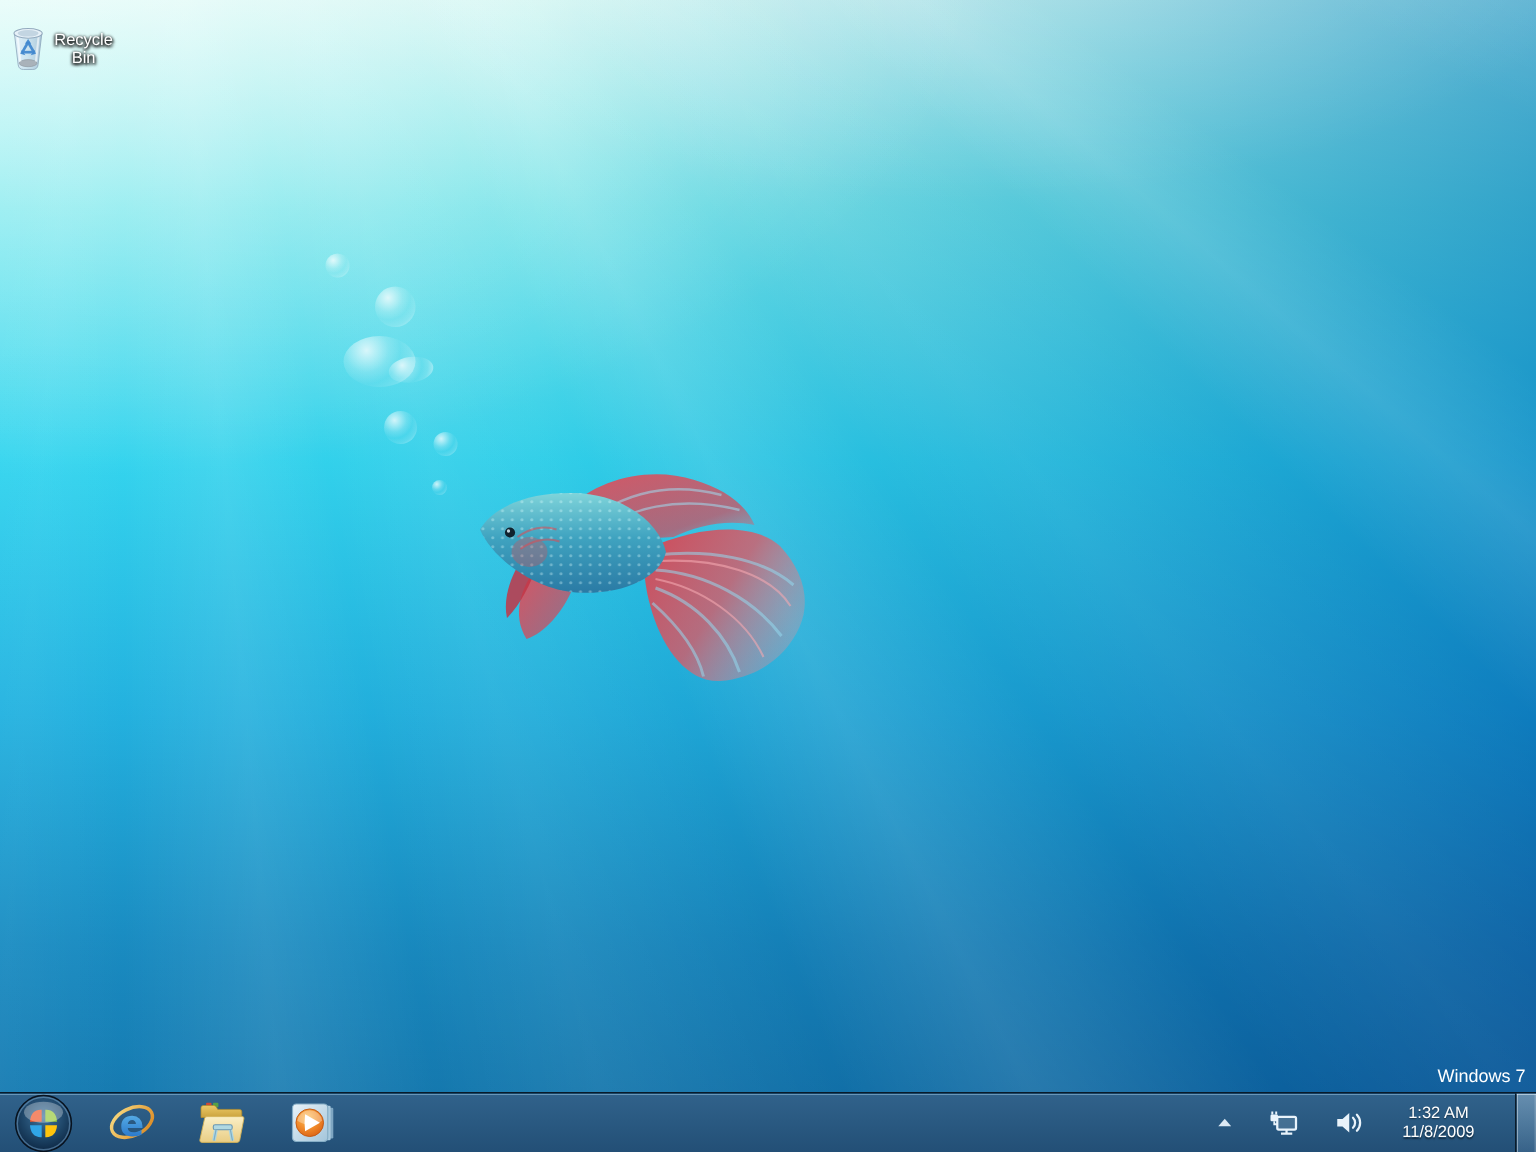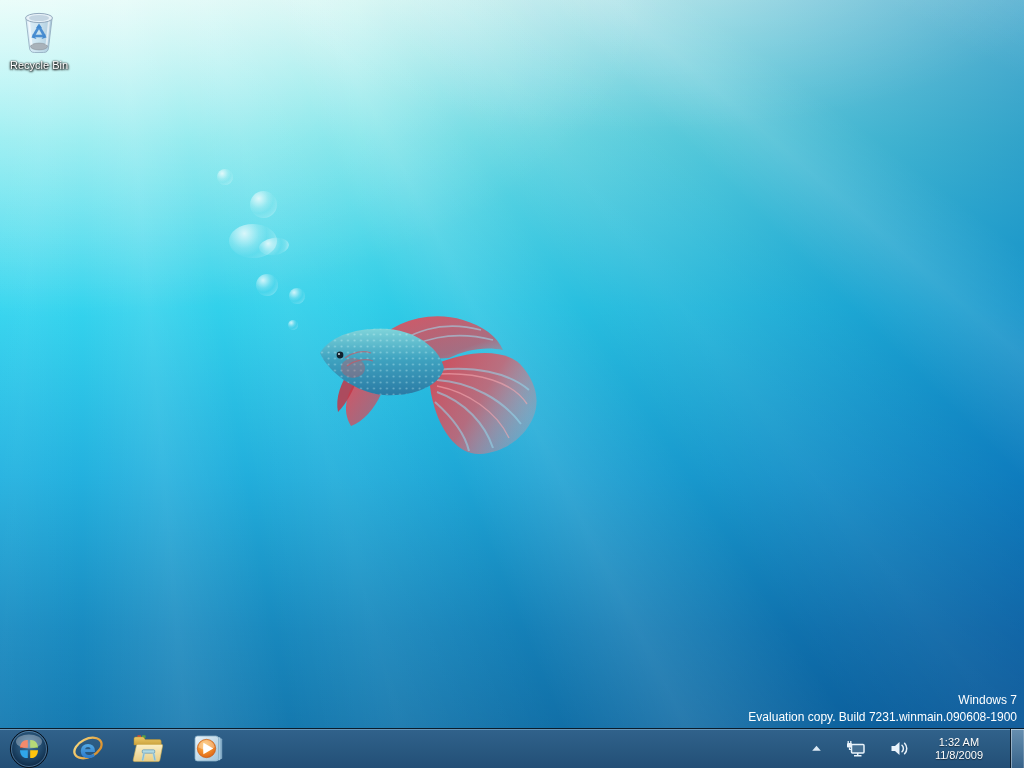--- a/index.html
+++ b/index.html
@@ -38,21 +38,21 @@
       rgba(255,255,255,.75), rgba(255,255,255,.20) 36%,
       rgba(255,255,255,.04) 55%, rgba(255,255,255,.15) 72%,
       rgba(255,255,255,.38) 86%, rgba(255,255,255,.08) 100%);
   }
 
   
   .fish { position:absolute; left:313px; top:308px; width:240px; height:155px; }
 
   
   .desktop-icon { position:absolute; left:2px; top:7px; width:74px;
-    display:flex; flex-direction:column; align-items:center; cursor:default; }
+    display:flex; align-items:center; cursor:default; }
   .desktop-icon .label { margin-top:2px; font-size:11px; color:#fff; text-align:center;
     text-shadow: 0 0 2px #000, 1px 1px 2px rgba(0,0,0,.9), -1px 1px 2px rgba(0,0,0,.7); }
 
   
   .watermark { position:absolute; right:7px; bottom:42px; text-align:right;
     color:#fff; font-size:12px; line-height:17px; }
 
   
   .taskbar { position:absolute; left:0; right:0; bottom:0; height:40px;
     border-top:1px solid #0a1b2a;
@@ -154,21 +154,20 @@
         <path d="M24,16.5 L27,21 L21,21 Z"></path>
         <path d="M31.5,30.5 L26.5,32 L30,27 Z"></path>
         <path d="M16.5,30.5 L21.5,32 L18,27 Z"></path>
       </g>
     </svg>
     <span class="label">Recycle Bin</span>
   </div>
 
   <div class="watermark">
     <div>Windows 7</div>
-    <div>Evaluation copy. Build 7231.winmain.090608-1900</div>
   </div>
 
   <div class="taskbar">
 
     <div class="start-area">
       <button class="start-btn">
         <svg width="40" height="40" viewBox="0 0 40 40">
           <defs>
             <radialGradient id="orbBg" cx="50%" cy="38%" r="65%">
               <stop offset="0" stop-color="#41759f"></stop>

